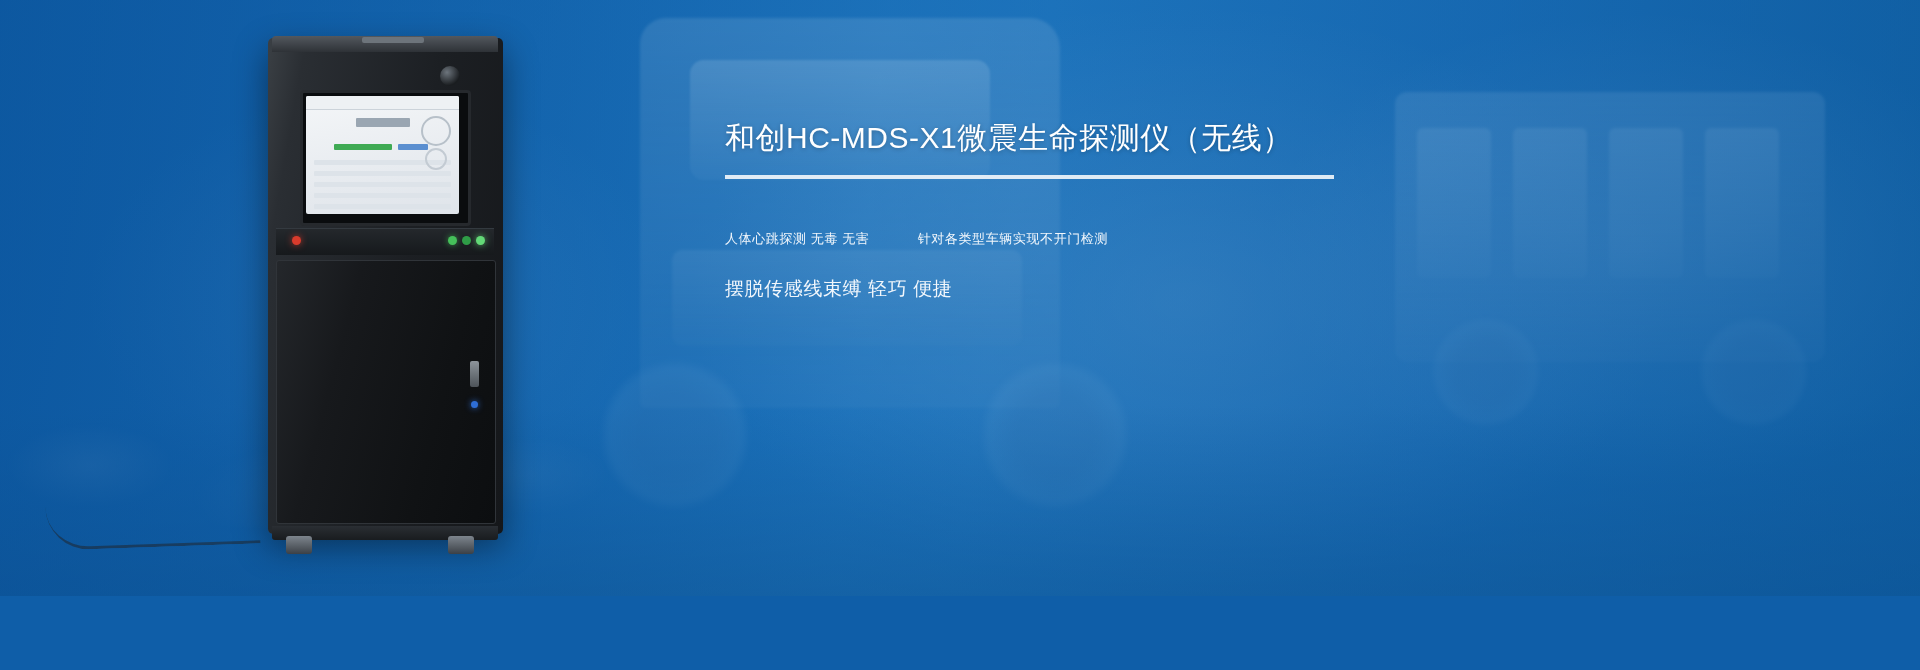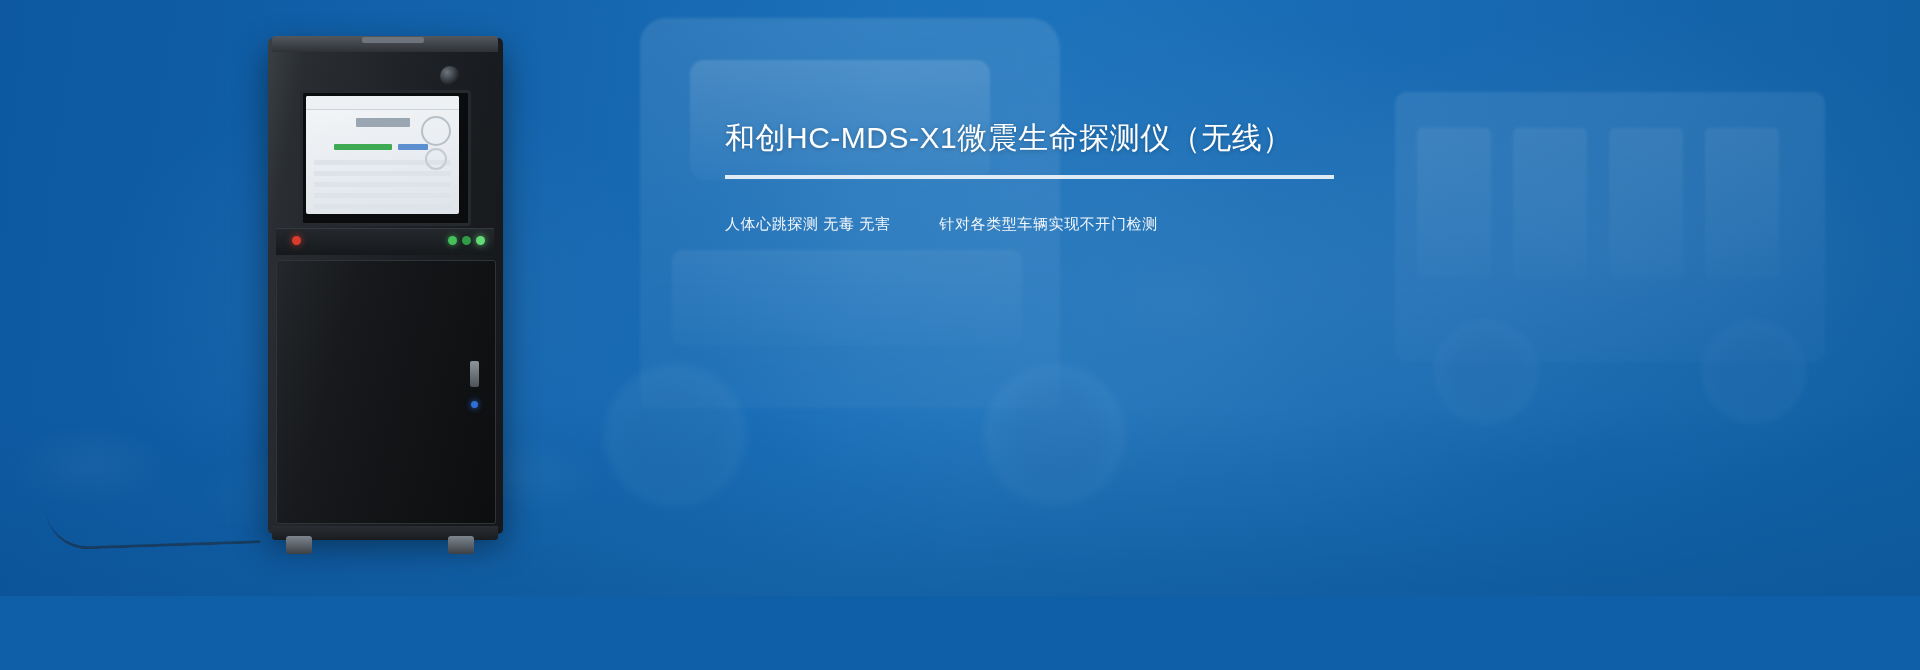--- a/index.html
+++ b/index.html
@@ -98,21 +98,21 @@
 
   
   .copy{position:absolute;left:725px;top:118px;width:1120px;color:#fff;}
   .title{font-size:30px;line-height:40px;letter-spacing:.5px;color:#ffffff;font-weight:400;
     text-shadow:0 1px 4px rgba(0,0,0,.25);}
   .rule{height:2px;background:rgba(255,255,255,.85);width:609px;margin:17px 0 0 0;}
   .rule-bottom{margin:0;}
   .headline{font-size:53px;line-height:72px;font-weight:700;color:#f07f1a;letter-spacing:3px;
     white-space:nowrap;padding:4px 0 2px 0;text-shadow:0 2px 6px rgba(0,0,0,.18);}
   .eng{font-size:17px;letter-spacing:3.3px;color:#e9f1f8;padding:4px 0 0 0;white-space:nowrap;font-weight:400;}
-  .body-row{margin-top:30px;font-size:15px;line-height:30px;color:#f2f7fc;letter-spacing:.6px;}
+  .body-row{margin-top:45px;font-size:13px;line-height:30px;color:#f2f7fc;letter-spacing:.6px;}
   .body-row .c2col{display:inline-block;margin-left:44px;}
   .body-row2{margin-top:20px;font-size:19px;line-height:30px;color:#f2f7fc;letter-spacing:.6px;}
 </style>
 </head>
 <body>
 
 <div class="banner">
 
   <div class="bg-photo">
     <div class="truck-cab"></div>
@@ -169,15 +169,18 @@
   </div>
 
   <div class="copy">
     <div class="title">和创HC-MDS-X1微震生命探测仪（无线）</div>
     <div class="rule"></div>
     <div class="rule rule-bottom"></div>
     <div class="body-row">
       <span>人体心跳探测 无毒 无害</span>
       <span class="c2col">针对各类型车辆实现不开门检测</span>
     </div>
+    <div class="body-row2">
+      <span>摆脱传感线束缚 轻巧 便捷</span>
+    </div>
   </div>
 
 </div>
 
 </body></html>

